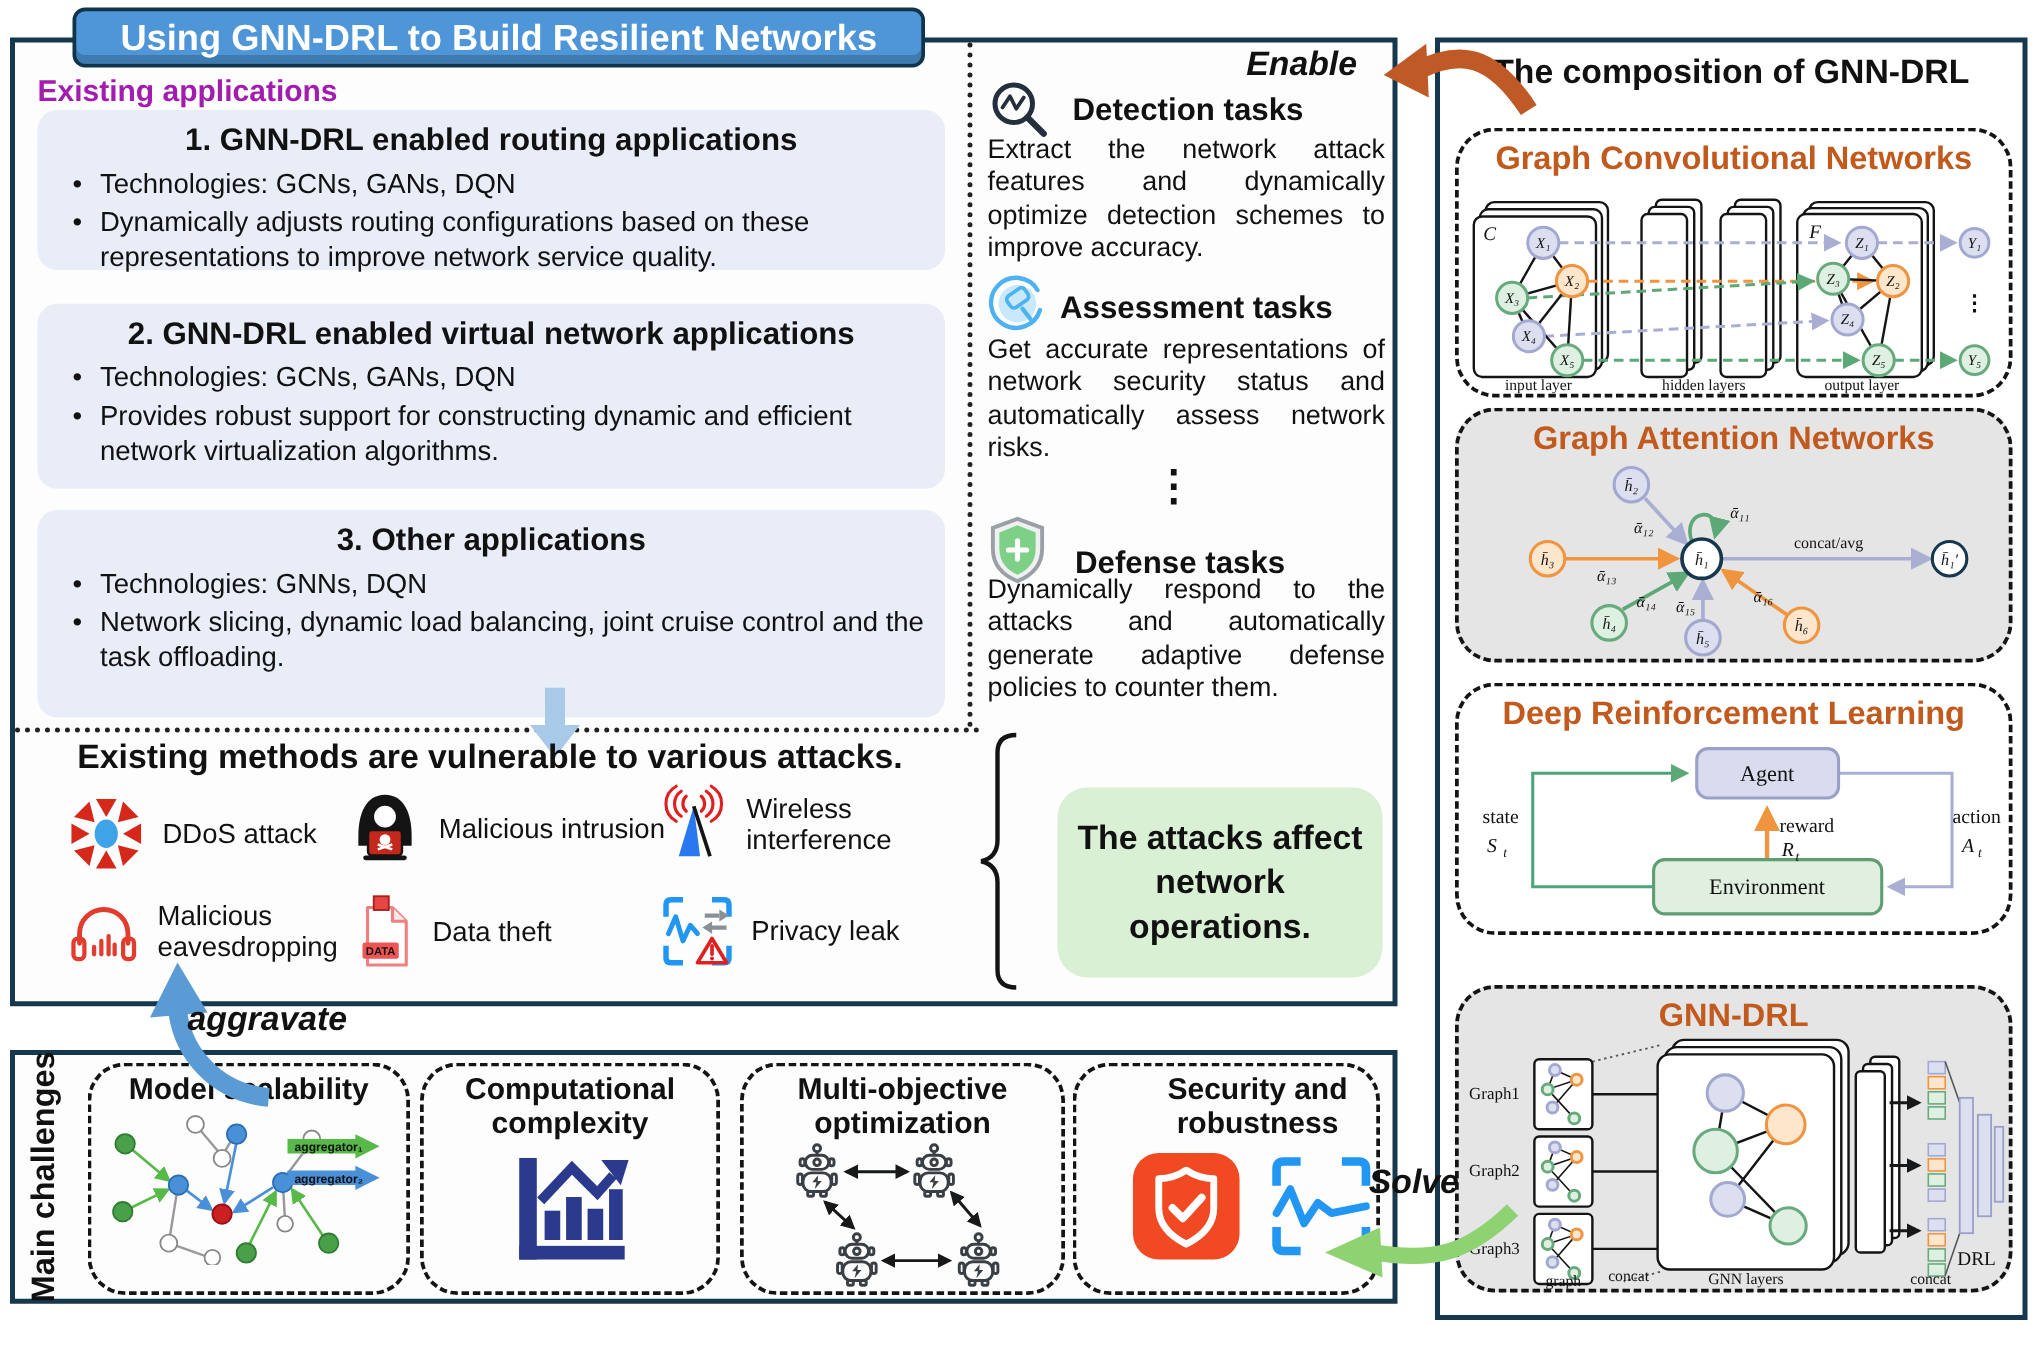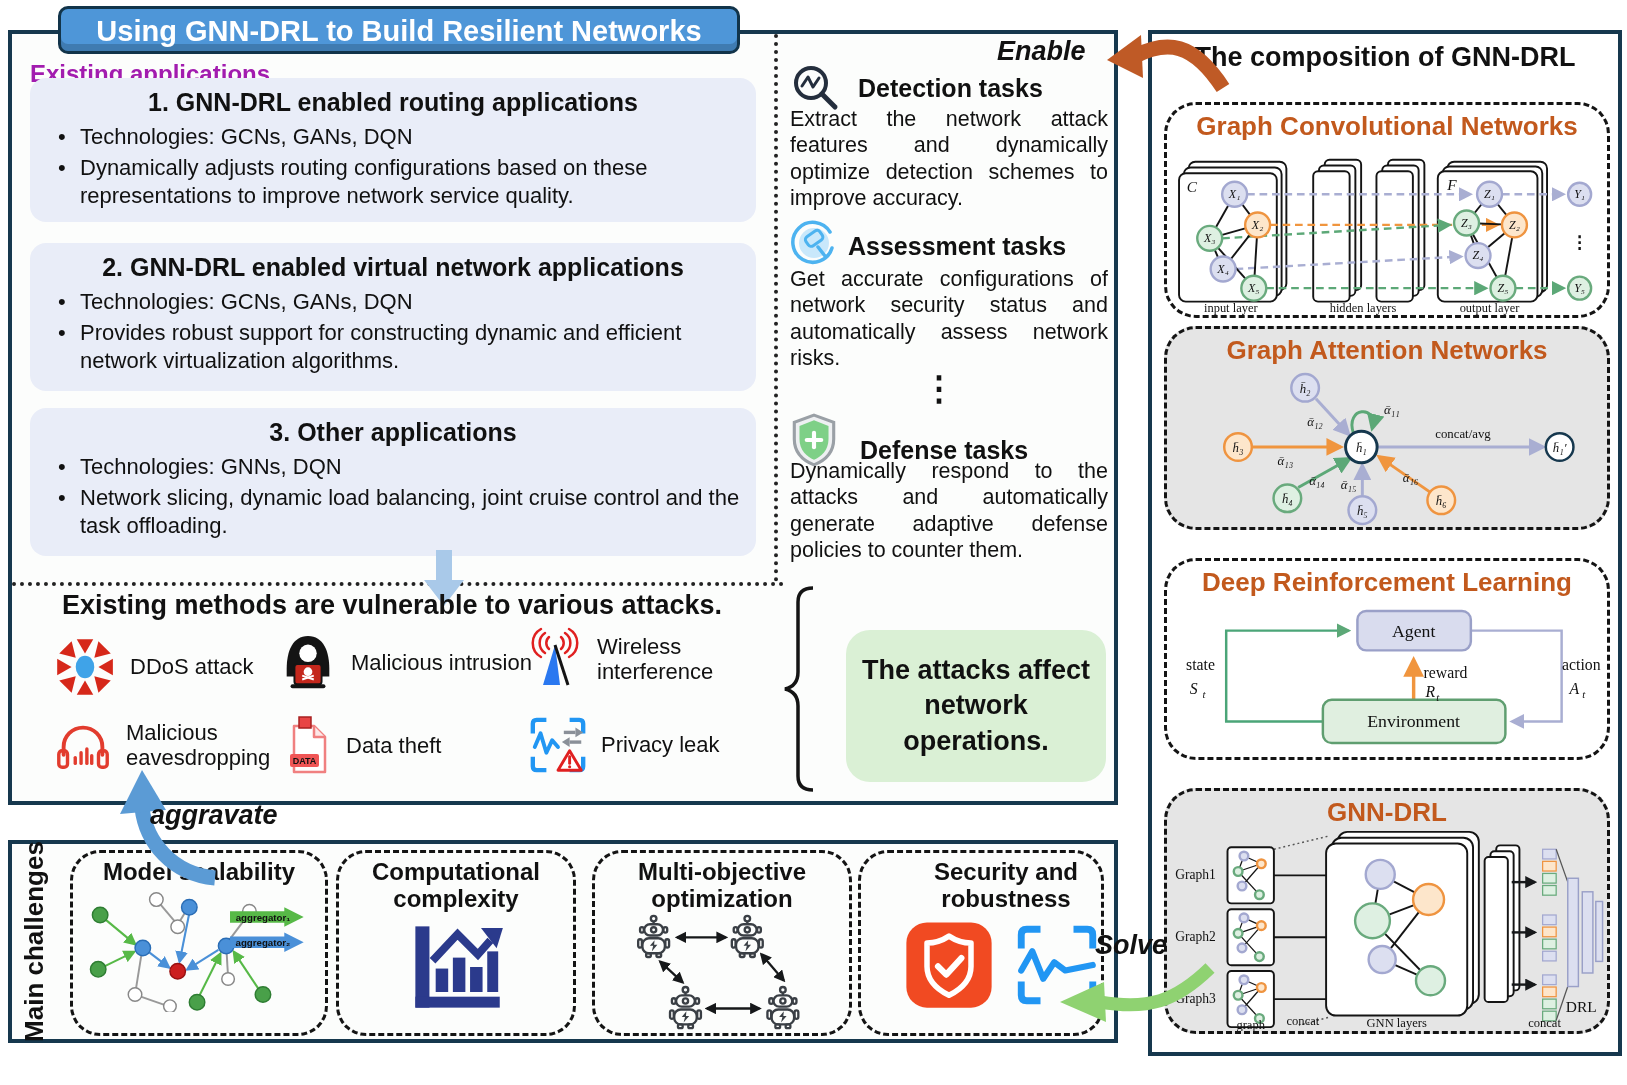--- a/index.html
+++ b/index.html
@@ -102,31 +102,31 @@
         <rect x="9" y="41" width="5" height="4" rx="1.5"></rect>
           <rect x="20" y="41" width="5" height="4" rx="1.5"></rect>
       </g>
     </defs>
   </svg>
 
   <div class="navy-panel" style="left:8px;top:30px;width:1110px;height:775px;">
 
     <div class="existing-label">Existing applications</div>
 
-    <div class="app-box" style="top:44px;height:144px;">
+    <div class="app-box" style="top:54px;height:128px;">
       <div class="app-title">1. GNN-DRL enabled routing applications</div>
       <div class="bullet">Technologies: GCNs, GANs, DQN</div>
       <div class="bullet">Dynamically adjusts routing configurations based on these representations to improve network service quality.</div>
     </div>
     <div class="app-box" style="top:209px;height:148px;">
       <div class="app-title">2. GNN-DRL enabled virtual network applications</div>
       <div class="bullet">Technologies: GCNs, GANs, DQN</div>
       <div class="bullet">Provides robust support for constructing dynamic and efficient network virtualization algorithms.</div>
     </div>
-    <div class="app-box" style="top:374px;height:148px;">
+    <div class="app-box" style="top:374px;height:166px;">
       <div class="app-title">3. Other applications</div>
       <div class="bullet">Technologies: GNNs, DQN</div>
       <div class="bullet">Network slicing, dynamic load balancing, joint cruise control and the task offloading.</div>
     </div>
 
     <div class="dotv"></div>
     <div class="doth"></div>
 
     <div class="enable-label" style="left:985px;top:2px;">Enable</div>
 
@@ -138,21 +138,21 @@
     <div class="task-title" style="left:846px;top:40px;">Detection tasks</div>
     <div class="task-body" style="left:778px;top:72px;">Extract the network attack features and dynamically optimize detection schemes to improve accuracy.</div>
 
     <svg class="abs" style="left:776px;top:184px;" width="54" height="54" viewBox="0 0 54 54">
       <circle cx="26" cy="25" r="15" fill="#c9e8fb" stroke="none"></circle>
       <path d="M42,14 A20,20 0 1 0 44,30" fill="none" stroke="#4db3f0" stroke-width="3.5" stroke-linecap="round"></path>
       <rect x="18" y="15" width="17" height="11" rx="3.5" fill="#c9e8fb" stroke="#4db3f0" stroke-width="3" transform="rotate(-35 26 21)"></rect>
       <line x1="30" y1="29" x2="37" y2="38" stroke="#4db3f0" stroke-width="3.5" stroke-linecap="round"></line>
     </svg>
     <div class="task-title" style="left:836px;top:198px;">Assessment tasks</div>
-    <div class="task-body" style="left:778px;top:232px;">Get accurate configurations of network security status and automatically assess network risks.</div>
+    <div class="task-body" style="left:778px;top:232px;">Get accurate representations of network security status and automatically assess network risks.</div>
 
     <div class="ellipsis-v" style="left:910px;top:334px;">⋮</div>
 
     <svg class="abs" style="left:774px;top:378px;" width="56" height="56" viewBox="0 0 54 54">
       <path d="M27,3 L46,10 V26 C46,40 37,47 27,51 C17,47 8,40 8,26 V10 Z" fill="#eef0f2" stroke="#9aa0a6" stroke-width="3"></path>
       <path d="M27,8 L41,13.5 V26 C41,37 34,43 27,46 C20,43 13,37 13,26 V13.5 Z" fill="#7ed087"></path>
       <line x1="27" y1="20" x2="27" y2="34" stroke="#fff" stroke-width="4" stroke-linecap="round"></line>
       <line x1="20" y1="27" x2="34" y2="27" stroke="#fff" stroke-width="4" stroke-linecap="round"></line>
     </svg>
     <div class="task-title" style="left:848px;top:402px;text-align:right;">Defense tasks</div>
@@ -444,21 +444,21 @@
         <text x="228" y="48" class="t13 ti" text-anchor="middle">ᾱ₁₁</text>
         <text x="150" y="60" class="t13 ti" text-anchor="middle">ᾱ₁₂</text>
         <text x="120" y="99" class="t13 ti" text-anchor="middle">ᾱ₁₃</text>
         <text x="152" y="120" class="t13 ti" text-anchor="middle">ᾱ₁₄</text>
         <text x="184" y="124" class="t13 ti" text-anchor="middle">ᾱ₁₅</text>
         <text x="247" y="116" class="t13 ti" text-anchor="middle">ᾱ₁₆</text>
         <text x="300" y="72" class="t13" text-anchor="middle">concat/avg</text>
       </svg>
     </div>
 
-    <div class="comp-box" style="top:524px;height:202px;">
+    <div class="comp-box" style="top:512px;height:202px;">
       <div class="comp-box-title">Deep Reinforcement Learning</div>
       <svg width="440" height="158" viewBox="0 0 446 158">
         <path d="M158,124 L60,124 L60,32 L184,32" fill="none" stroke="#4ba578" stroke-width="2.5" marker-end="url(#m-grn)"></path>
         <path d="M308,32 L400,32 L400,124 L350,124" fill="none" stroke="#a9aed2" stroke-width="2.5" marker-end="url(#m-lav)"></path>
         <line x1="250" y1="102" x2="250" y2="62" stroke="#f0953e" stroke-width="3.5" marker-end="url(#m-org)"></line>
         <rect x="193" y="12" width="115" height="40" rx="9" fill="#d9dcee" stroke="#9aa0c8" stroke-width="2.5"></rect>
         <rect x="158" y="102" width="185" height="44" rx="9" fill="#e0efe0" stroke="#5f9e70" stroke-width="2.5"></rect>
         <text x="250" y="38" class="t18" text-anchor="middle">Agent</text>
         <text x="250" y="130" class="t18" text-anchor="middle">Environment</text>
         <text x="34" y="72" class="t16" text-anchor="middle">state</text>

